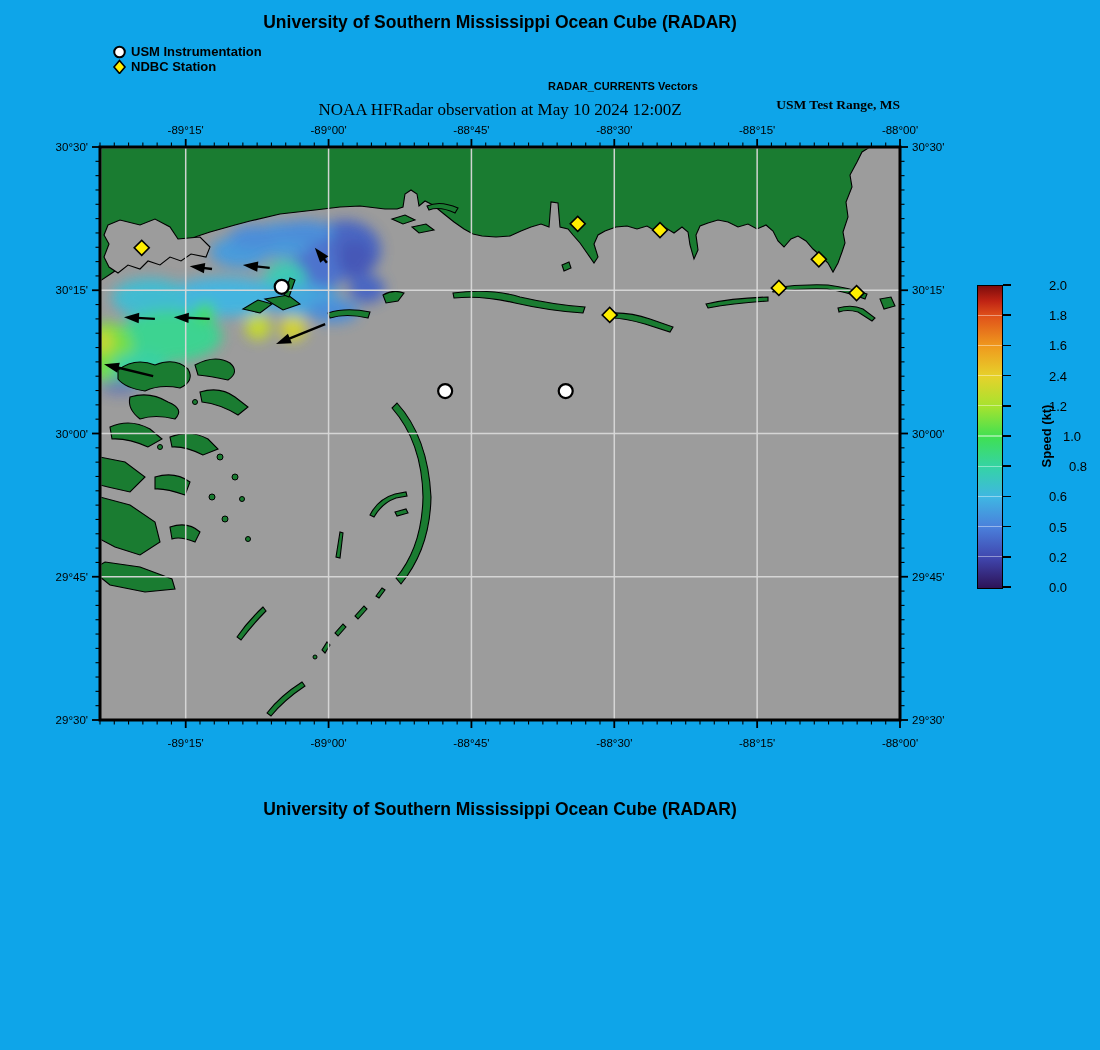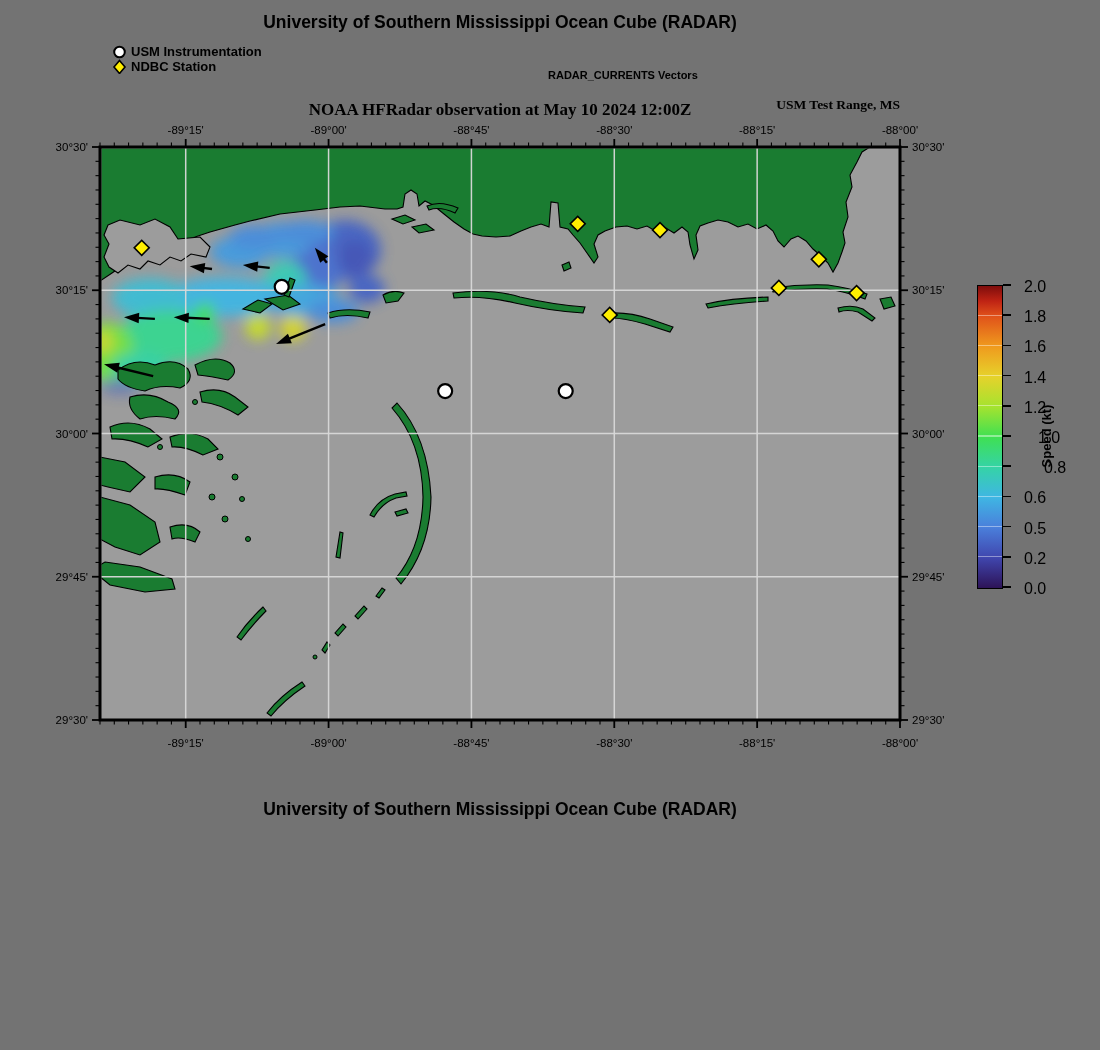--- a/index.html
+++ b/index.html
@@ -1,35 +1,35 @@
 <!DOCTYPE html>
 <html><head>
 <meta charset="utf-8">
 <style>
   html,body{margin:0;padding:0;background:#fff;}
-  #page{position:relative;width:1100px;height:1050px;background:#737373;overflow:hidden;
+  #page{position:relative;width:1100px;height:1050px;background:#0ea5e9;overflow:hidden;
         font-family:"Liberation Sans",sans-serif;color:#000;}
   .abs{position:absolute;}
   .ctr{left:0;width:1000px;text-align:center;}
   #main-title{top:12px;font-size:17.5px;font-weight:bold;}
   #footer-title{top:799px;font-size:17.5px;font-weight:bold;}
-  #subtitle{top:100px;font-size:17px;font-weight:bold;font-family:"Liberation Serif",serif;text-align:center;}
+  #subtitle{top:100px;font-size:17px;font-weight:normal;font-family:"Liberation Serif",serif;text-align:center;}
   #range-label{left:640px;top:97px;width:260px;text-align:right;font-size:13.5px;font-weight:bold;
                font-family:"Liberation Serif",serif;}
   #legend{left:112px;top:44px;}
   .legend-row{display:flex;align-items:center;height:15px;font-size:13px;font-weight:bold;}
   .legend-row svg{margin-right:3px;}
   #vector-key{left:548px;top:39px;width:343px;height:36px;border:2px solid #000;background:#fff;}
   .vk-label{position:absolute;left:4px;font-size:11px;font-weight:bold;line-height:11px;}
-  #vk-caption{left:548px;top:69px;font-size:11px;font-weight:bold;}
+  #vk-caption{left:548px;top:80px;font-size:11px;font-weight:bold;}
   #map-svg{left:30px;top:107px;}
   #cbar-bar{left:977px;top:285px;width:24px;height:302px;border:1px solid #000;}
   .cbar-faint{position:absolute;width:24px;height:1.2px;background:rgba(255,255,255,0.42);left:978px;}
   .cbar-tickline{position:absolute;width:8px;height:1.5px;background:#000;left:1003px;}
-  .cbar-ticklabel{position:absolute;left:1024px;font-size:16px;}
+  .cbar-ticklabel{position:absolute;left:1049px;font-size:13px;}
   #cbar-label{left:1046px;top:436px;transform:translate(-50%,-50%) rotate(-90deg);
               font-size:13px;font-weight:bold;white-space:nowrap;}
   text{font-family:"Liberation Sans",sans-serif;}
 </style>
 </head>
 <body>
 
 <div id="page">
 
   <div class="abs ctr" id="main-title">University of Southern Mississippi Ocean Cube (RADAR)</div>
@@ -428,21 +428,21 @@
       <div class="cbar-tickline" style="top: 465.45px;"></div>
       <div class="cbar-ticklabel" style="top: 459.2px; padding-left: 20px;">0.8</div>
       <div class="cbar-faint" style="top: 435.4px;"></div>
       <div class="cbar-tickline" style="top: 435.25px;"></div>
       <div class="cbar-ticklabel" style="top: 429px; margin-left: 14px;">1.0</div>
       <div class="cbar-faint" style="top: 405.2px;"></div>
       <div class="cbar-tickline" style="top: 405.05px;"></div>
       <div class="cbar-ticklabel" style="top: 398.8px;">1.2</div>
       <div class="cbar-faint" style="top: 375px;"></div>
       <div class="cbar-tickline" style="top: 374.85px;"></div>
-      <div class="cbar-ticklabel" style="top: 368.6px;">1.4</div>
+      <div class="cbar-ticklabel" style="top: 368.6px;">2.4</div>
       <div class="cbar-faint" style="top: 344.8px;"></div>
       <div class="cbar-tickline" style="top: 344.65px;"></div>
       <div class="cbar-ticklabel" style="top: 338.4px;">1.6</div>
       <div class="cbar-faint" style="top: 314.6px;"></div>
       <div class="cbar-tickline" style="top: 314.45px;"></div>
       <div class="cbar-ticklabel" style="top: 308.2px; text-align: center;">1.8</div>
       <div class="cbar-tickline" style="top: 284.25px;"></div>
       <div class="cbar-ticklabel" style="top: 278px;">2.0</div>
     </div>
   <div class="abs" id="cbar-label">Speed (kt)</div>

